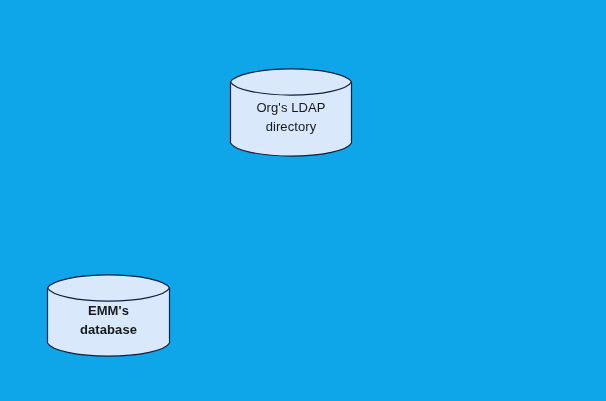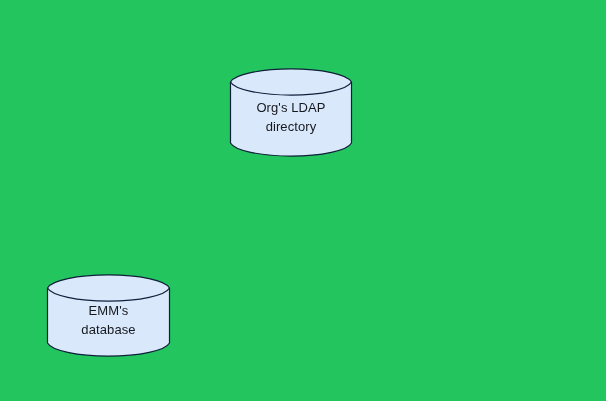--- a/index.html
+++ b/index.html
@@ -37,30 +37,30 @@
     font-size: 13px;
     line-height: 19px;
     letter-spacing: 0.1px;
     white-space: pre-line;
     pointer-events: none;
   }
 </style>
 </head>
 <body>
 
-<div id="canvas" style="background: #22c55e;">
+<div id="canvas" style="background: #0ea5e9;">
     <div class="node" style="left: 230px; top: 67px; width: 122px; height: 91px;">
       <svg width="122" height="91" viewBox="0 0 122 91">
         <path d="M 0.5,15 A 61,15 0 0 1 121.5,15 L 121.5,76 A 61,15 0 0 1 0.5,76 Z" fill="#dae8fc" stroke="#10203a" stroke-width="1.2" stroke-linejoin="round"></path>
         <path d="M 0.5,15 A 61,15 0 0 0 121.5,15" fill="none" stroke="#10203a" stroke-width="1.2"></path>
       </svg>
       <div class="node-label" style="top: 31px; color: rgb(22, 25, 29);">Org's LDAP
 directory</div>
     </div>
     <div class="node" style="left: 47px; top: 273px; width: 123px; height: 85px;">
       <svg width="123" height="85" viewBox="0 0 123 85">
         <path d="M 0.5,15 A 61.5,15 0 0 1 122.5,15 L 122.5,70 A 61.5,15 0 0 1 0.5,70 Z" fill="#dae8fc" stroke="#10203a" stroke-width="1.2" stroke-linejoin="round"></path>
         <path d="M 0.5,15 A 61.5,15 0 0 0 122.5,15" fill="none" stroke="#10203a" stroke-width="1.2"></path>
       </svg>
-      <div class="node-label" style="top: 28px; color: rgb(22, 25, 29);">EMM's
+      <div class="node-label" style="top: 28px; color: rgb(22, 25, 29); font-weight: bold;">EMM's
 database</div>
     </div>
   </div>
 
 </body></html>

